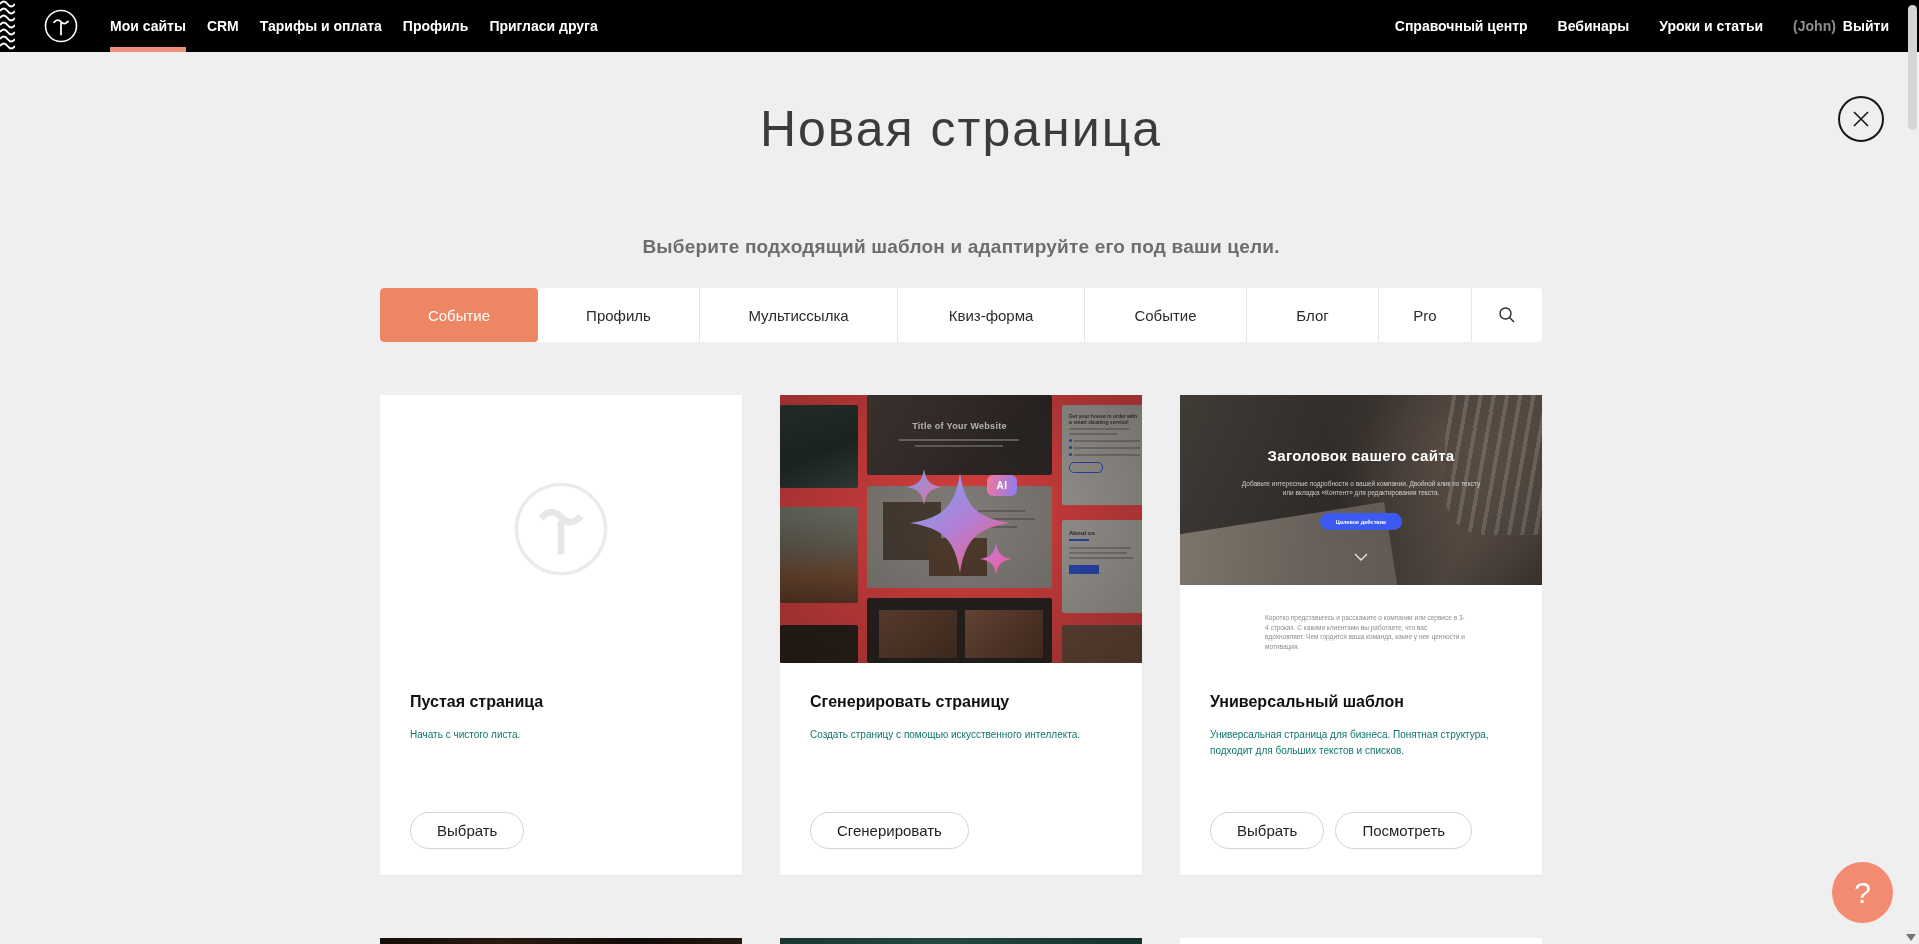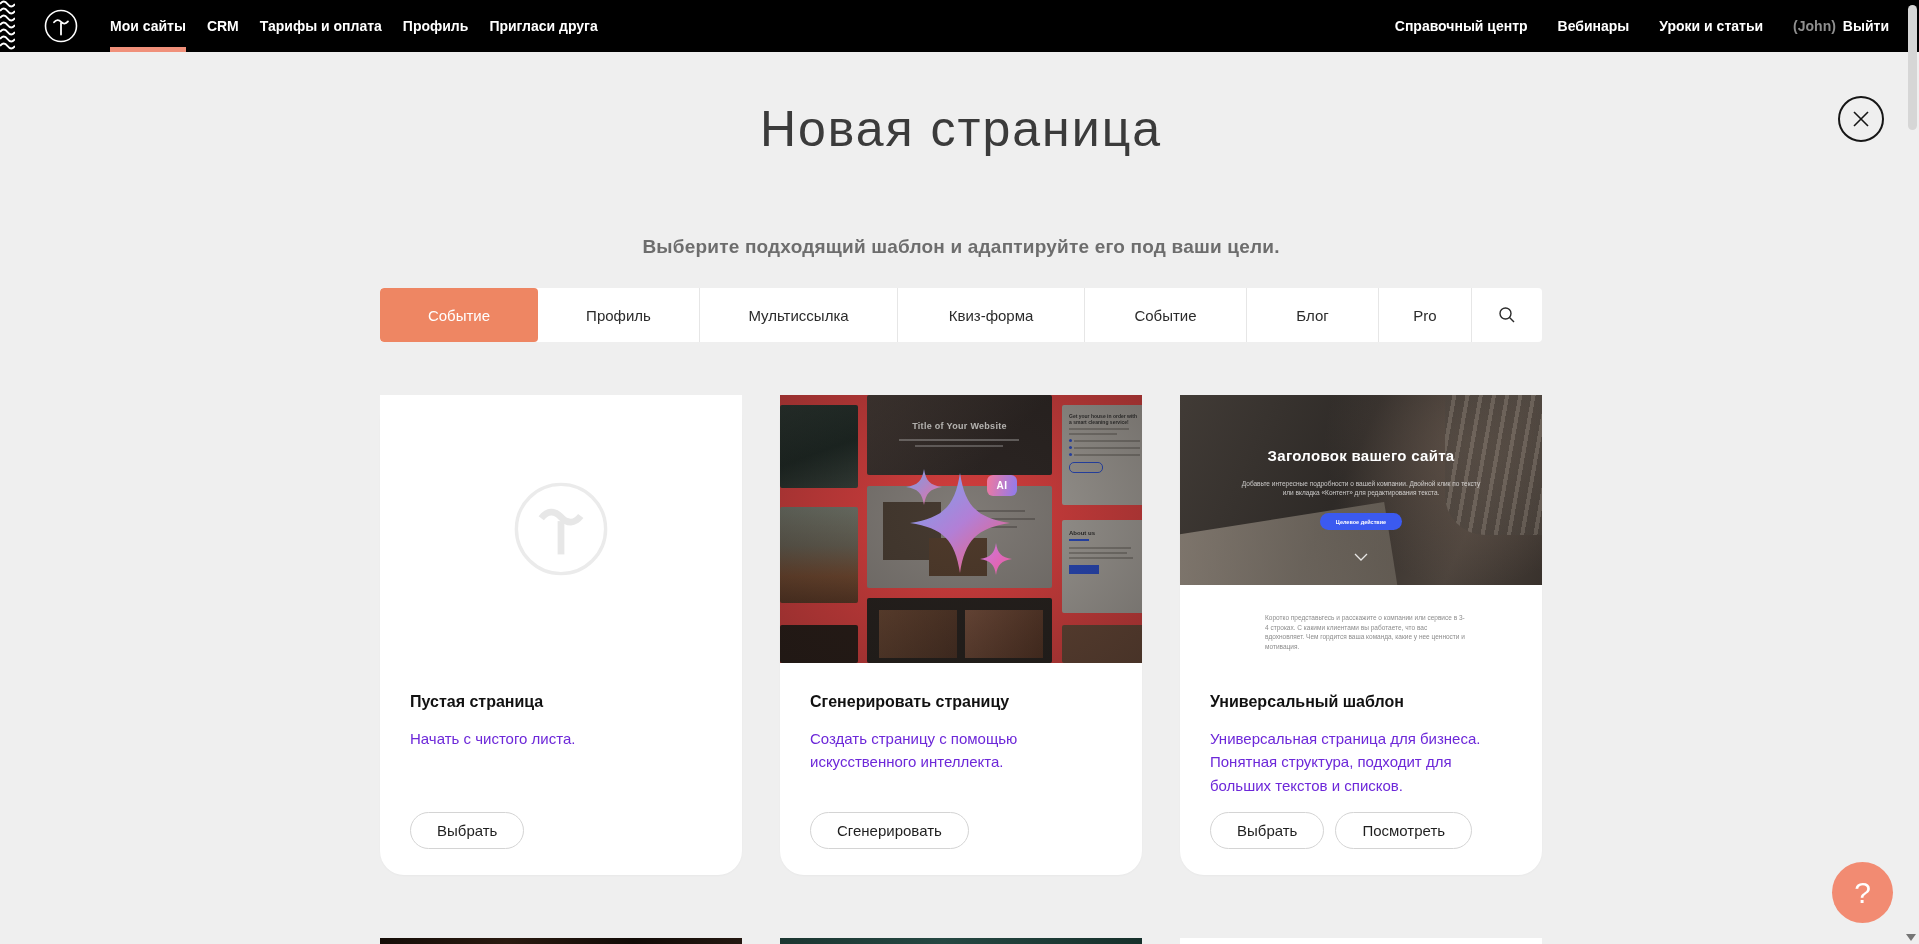--- a/index.html
+++ b/index.html
@@ -32,25 +32,25 @@
   .tab:nth-child(3){width:198px;}
   .tab:nth-child(4){width:187px;}
   .tab:nth-child(5){width:162px;}
   .tab:nth-child(6){width:132px;}
   .tab:nth-child(7){width:93px;}
   .tab:nth-child(8){width:70px;border-right:none;}
   .tab.active{background:#ee8663;color:#fff;border-right:none;border-radius:4px;}
 
   
   .cards{position:absolute;left:380px;top:395px;display:flex;gap:38px;}
-  .card{width:362px;height:480px;background:#fff;display:flex;flex-direction:column;box-shadow:0 1px 2px rgba(0,0,0,.03);border-radius:24px;}
+  .card{width:362px;height:480px;background:#fff;display:flex;flex-direction:column;box-shadow:0 1px 2px rgba(0,0,0,.03);}
   .preview{width:362px;height:268px;position:relative;overflow:hidden;cursor:pointer;flex:none;}
   .card-body{flex:1;position:relative;padding:30px 30px 36px;box-sizing:border-box;}
   .card-title{font-size:16px;font-weight:700;color:#111;}
-  .card-desc{margin-top:16px;font-size:15px;line-height:1.55;color:#6d28d9;max-width:305px;}
+  .card-desc{margin-top:16px;font-size:10px;line-height:1.55;color:#0f766e;max-width:305px;}
   .card-actions{position:absolute;left:30px;bottom:26px;display:flex;gap:11px;}
   .btn-pill{border:1px solid #d4d4d4;border-radius:19px;padding:9px 26px;font-size:15px;color:#1f1f1f;background:#fff;cursor:pointer;white-space:nowrap;font-family:"Liberation Sans",sans-serif;}
 
   
   .preview-blank{display:flex;align-items:center;justify-content:center;background:#fff;}
 
   
   .preview-ai{background:#ef4444;}
   .p2-tile{position:absolute;border-radius:2px;overflow:hidden;}
   .p2-c1t1{left:0;top:10px;width:78px;height:83px;background:linear-gradient(160deg,#2c3a35,#1d2a26 55%,#39443e);}

